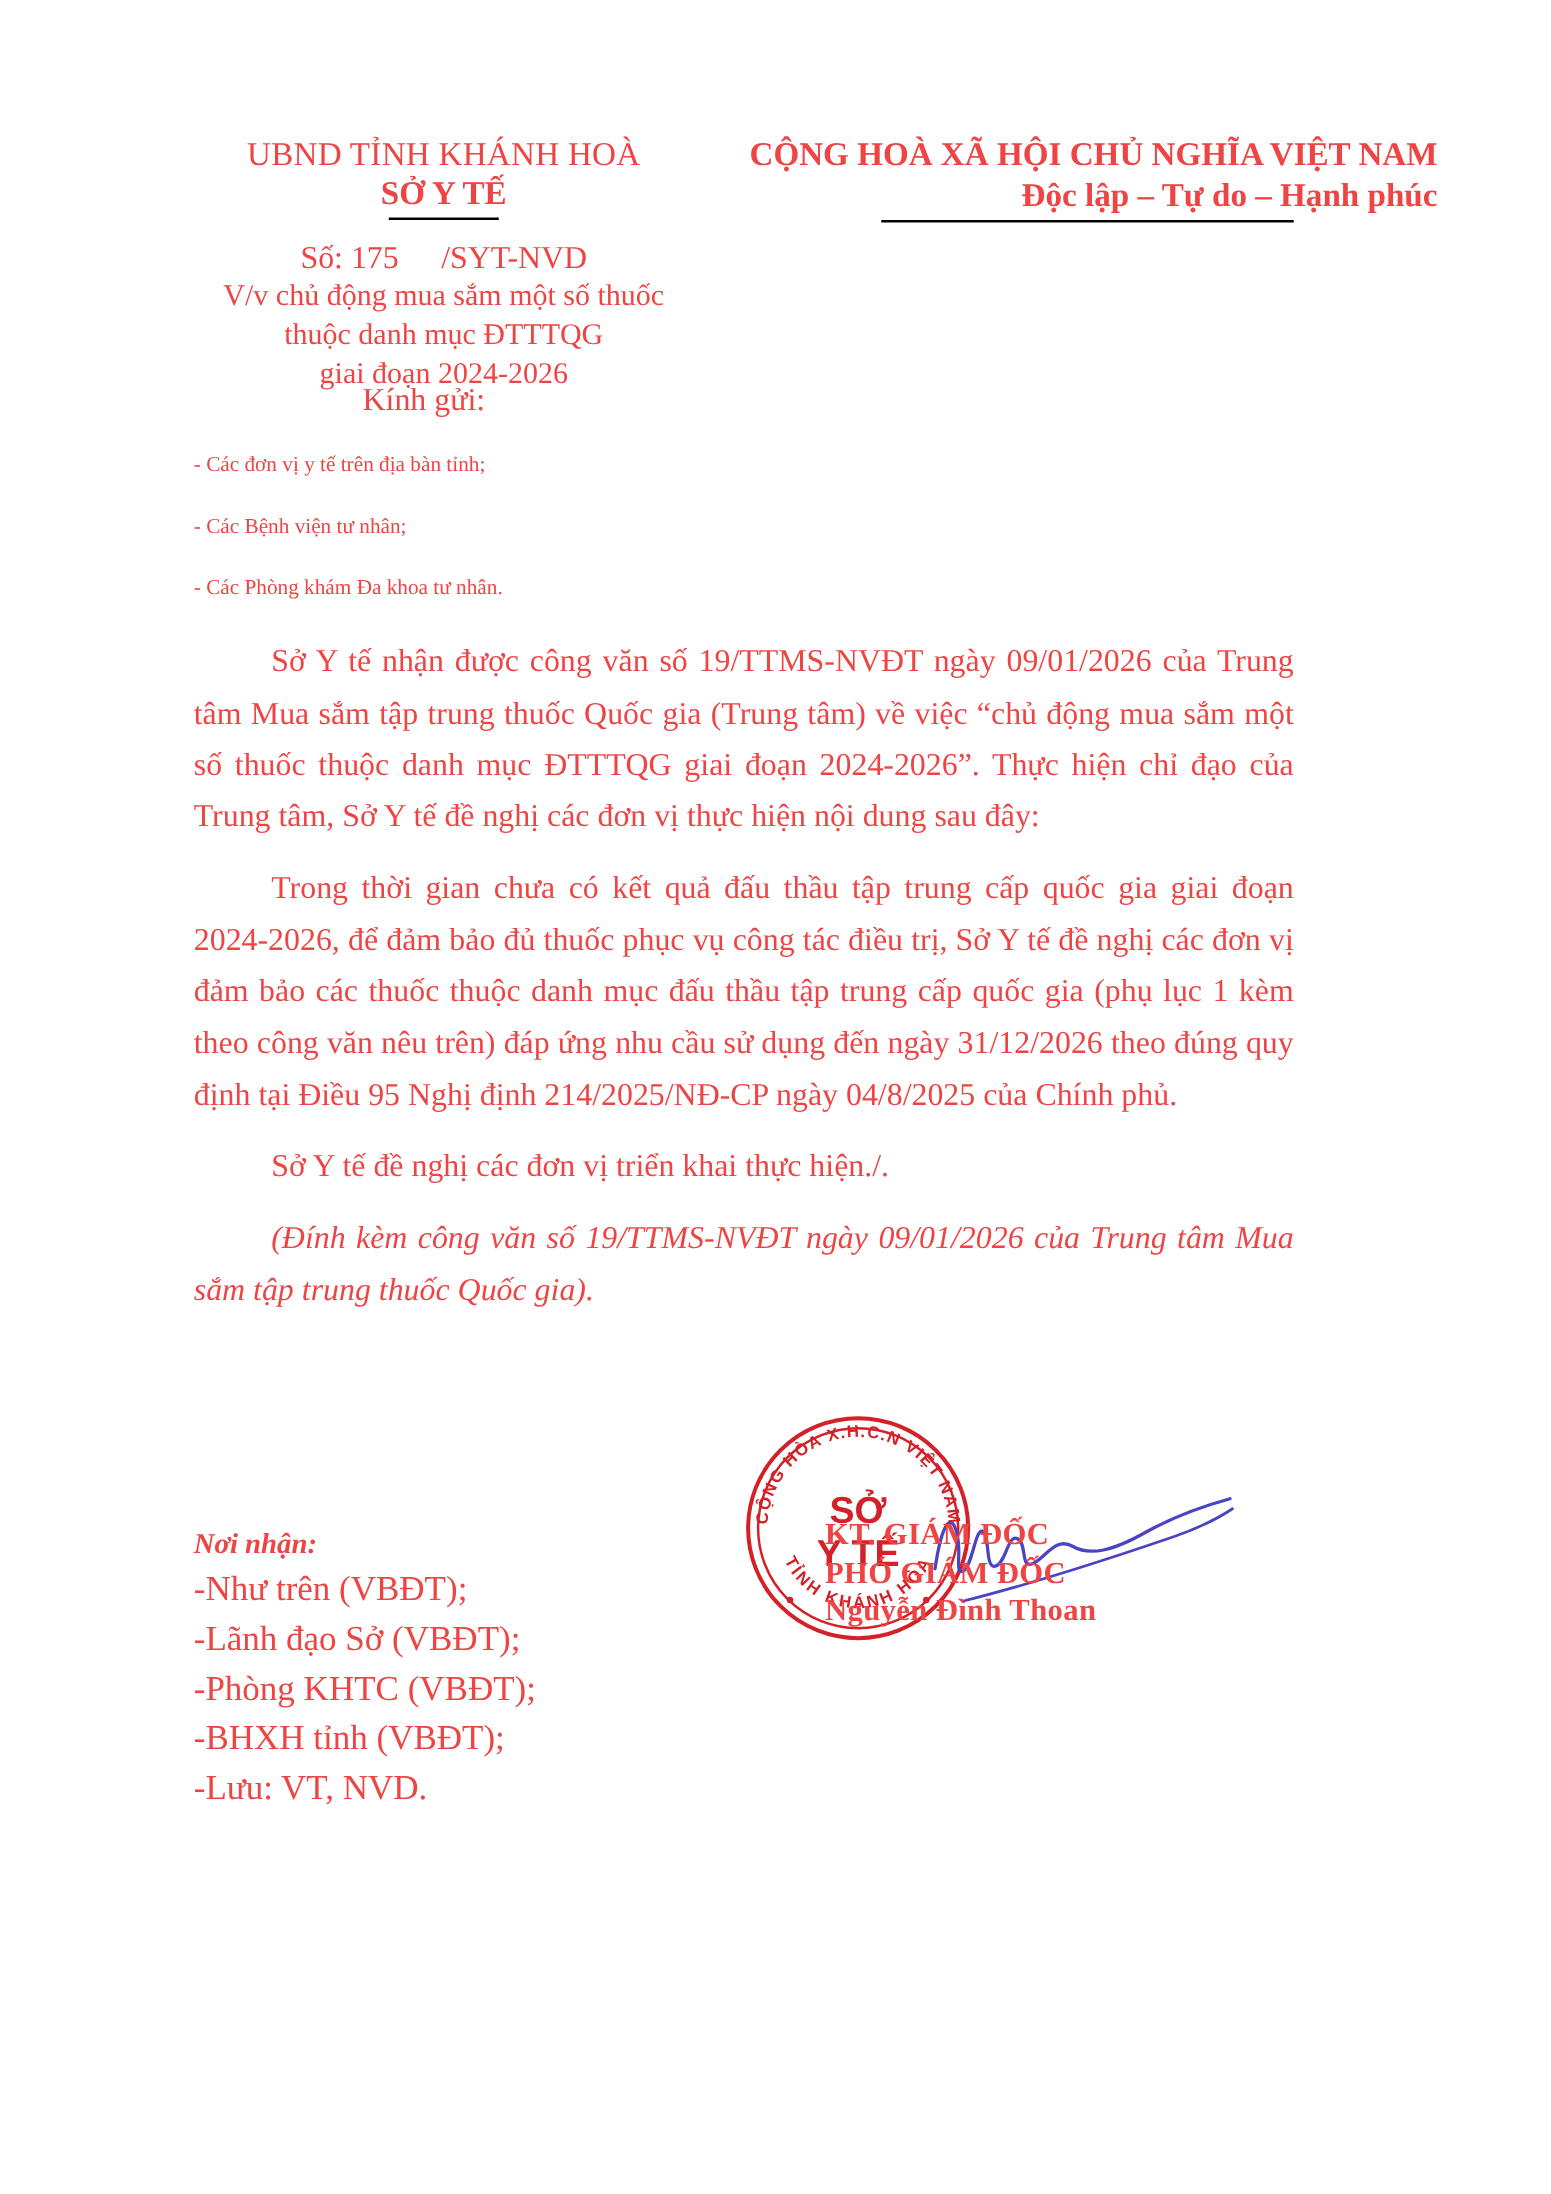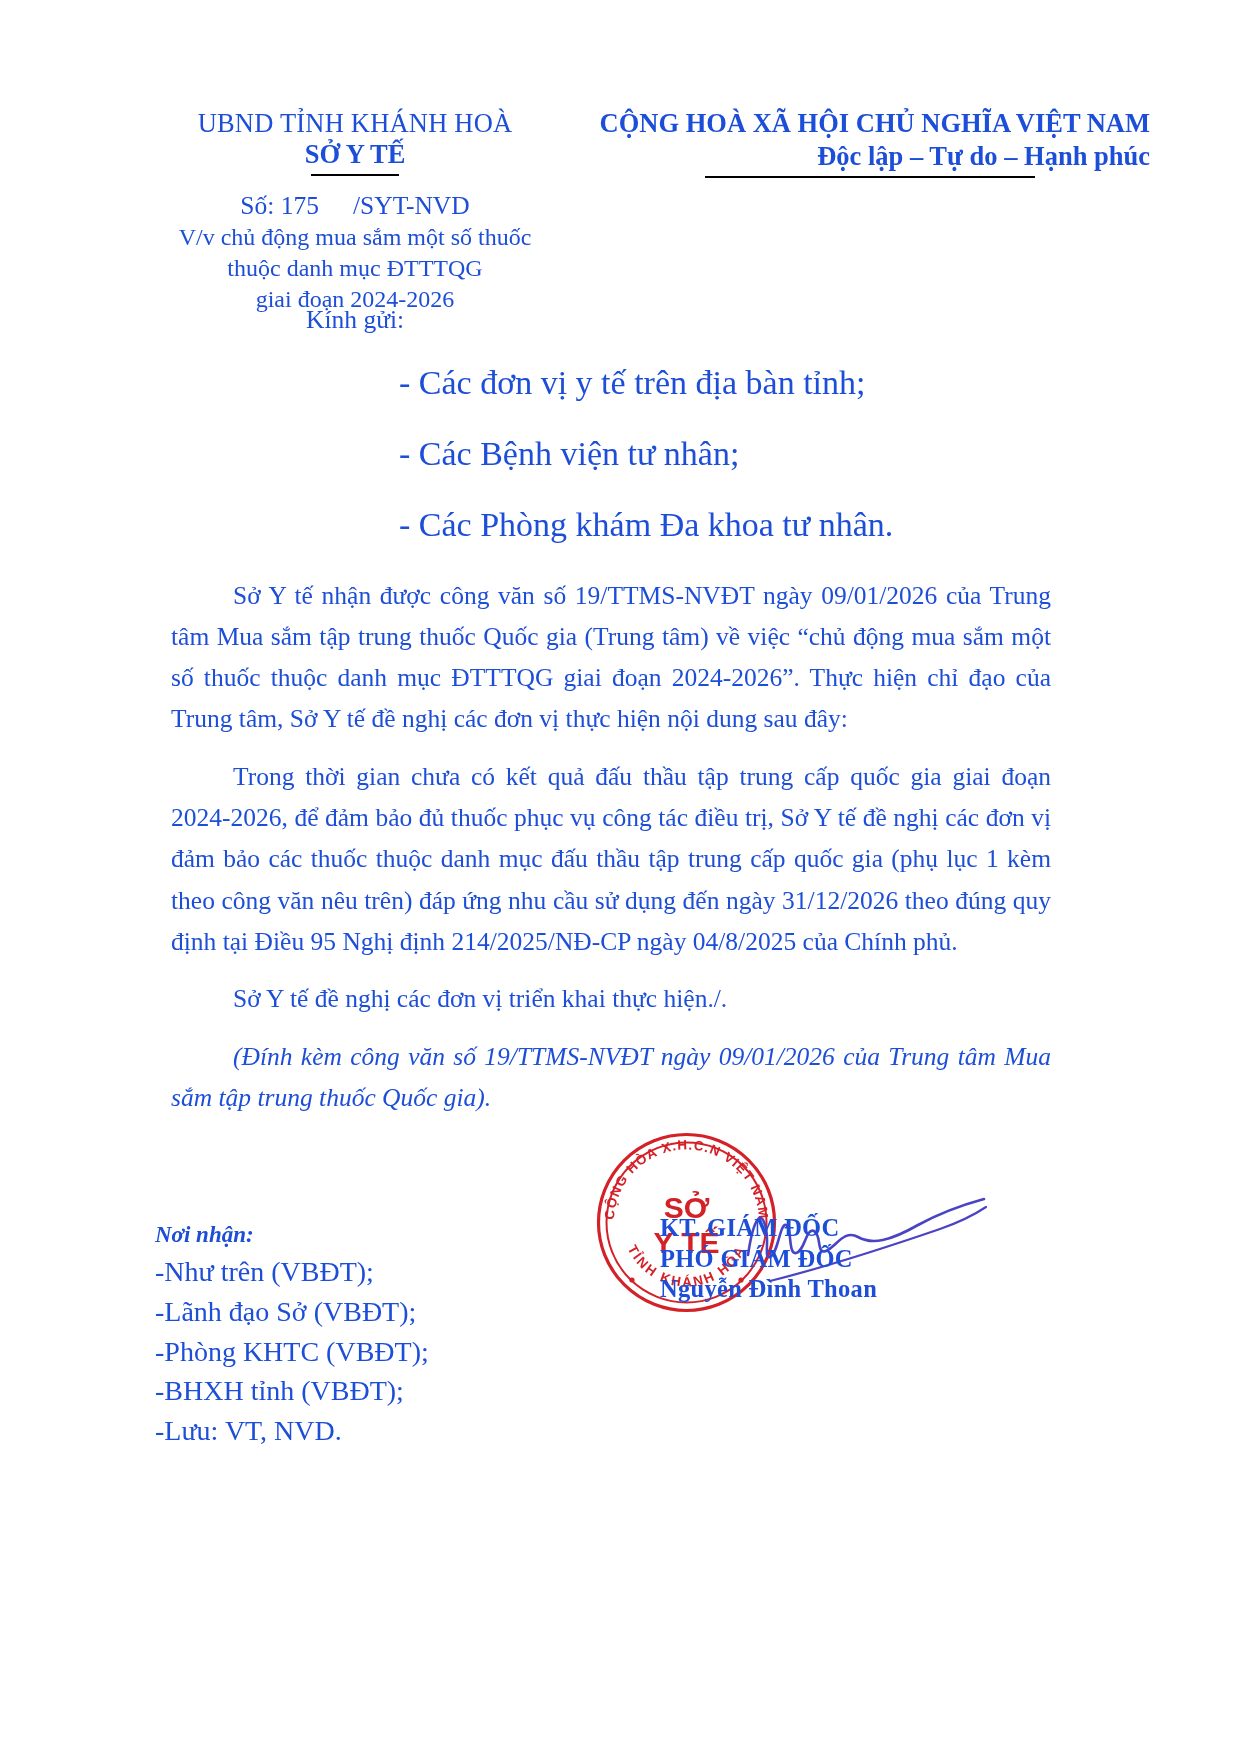--- a/index.html
+++ b/index.html
@@ -6,21 +6,21 @@
     margin: 0;
     padding: 0;
     background: #ffffff;
   }
   .page {
     position: relative;
     width: 1241px;
     height: 1755px;
     background: #ffffff;
     font-family: "Liberation Serif", "DejaVu Serif", serif;
-    color: #1d4ed8;
+    color: #ef4444;
     overflow: hidden;
   }
 
   
   .header {
     position: absolute;
     top: 108px;
     left: 0;
     width: 100%;
     display: flex;
@@ -85,31 +85,30 @@
     font-style: italic;
     margin-top: 18px;
     line-height: 1.3;
     white-space: pre;
   }
 
   
   .body-area {
     position: absolute;
     top: 305px;
-    left: 171px;
+    left: 155px;
     width: 880px;
   }
   .kinh-gui {
     font-size: 25.5px;
     margin-left: 135px;
     margin-bottom: 26px;
   }
   .recipient {
-    font-size: 34px;
-    margin-left: 228px;
+    font-size: 17px;
     margin-bottom: 27px;
     line-height: 1.3;
   }
   .para {
     font-size: 25.5px;
     text-align: justify;
     text-justify: inter-word;
     line-height: 1.62;
     text-indent: 62px;
     margin-top: 16px;

